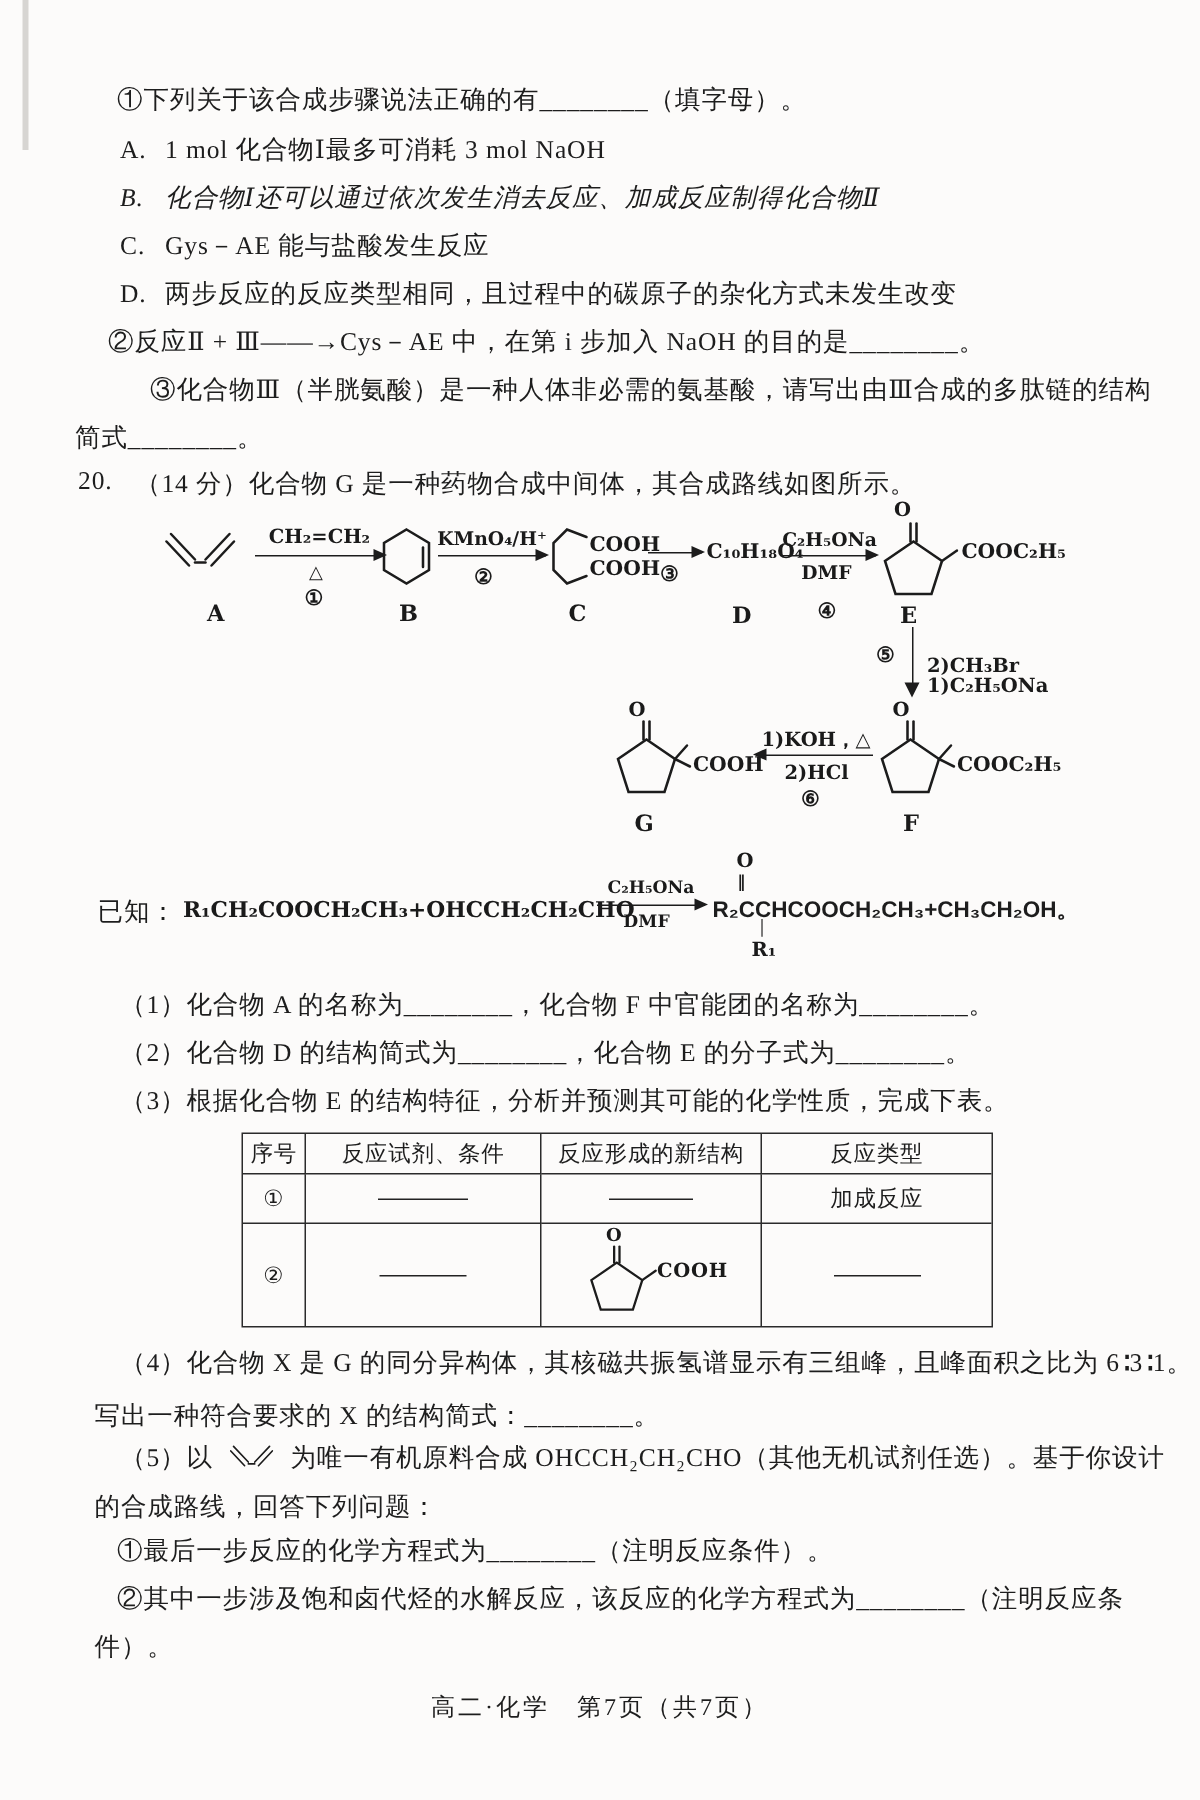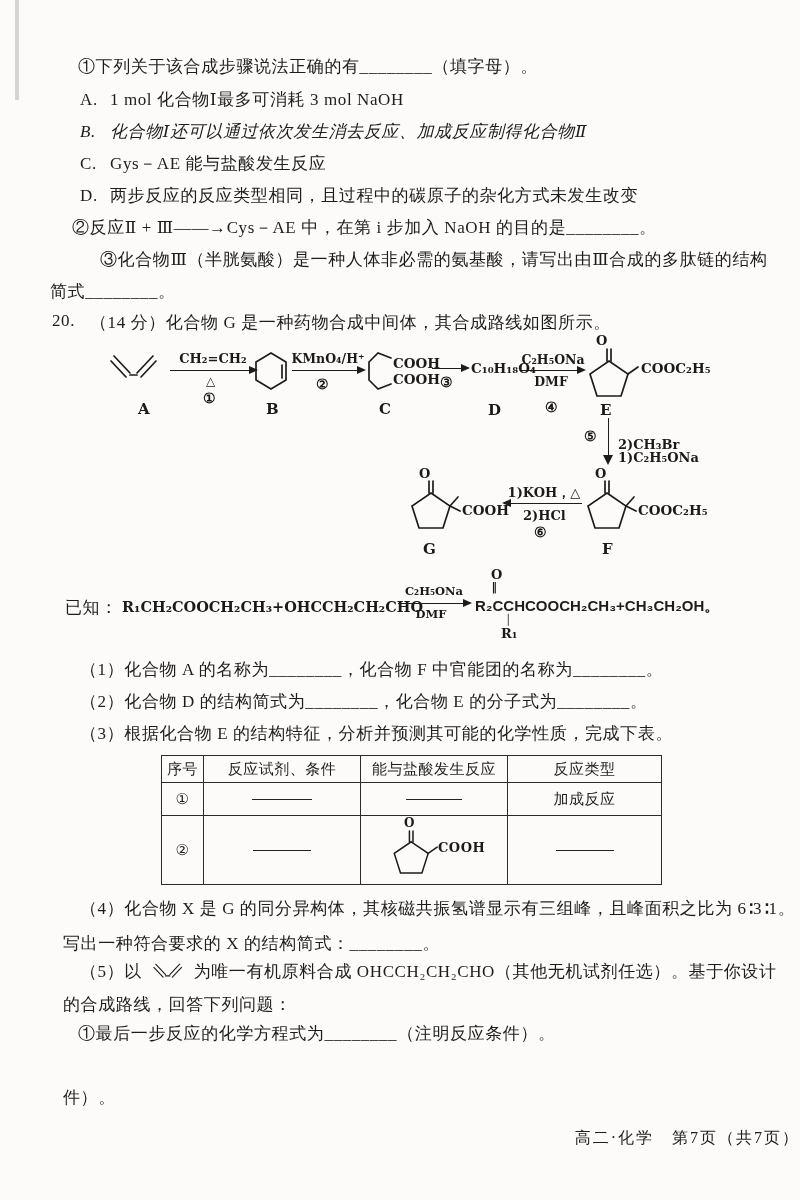--- a/index.html
+++ b/index.html
@@ -16,21 +16,21 @@
   .harr.r::after{content:"";position:absolute;right:-2px;top:-5px;border-left:9px solid #1c1c1c;border-top:4px solid transparent;border-bottom:4px solid transparent;}
   .harr.l::before{content:"";position:absolute;left:-2px;top:-5px;border-right:9px solid #1c1c1c;border-top:4px solid transparent;border-bottom:4px solid transparent;}
   .varr{position:absolute;width:0;border-left:1.8px solid #1c1c1c;}
   .varr::after{content:"";position:absolute;bottom:-3px;left:-5.9px;border-top:10px solid #1c1c1c;border-left:5px solid transparent;border-right:5px solid transparent;}
   .ctr{text-align:center;}
   .tbl{position:absolute;left:161px;top:755px;display:grid;grid-template-columns:42px 157px 147px 153px;grid-template-rows:27px 33px 68px;border:1.7px solid #2b2b2b;background:#fcfbfa;}
   .td{border-right:1.4px solid #2b2b2b;border-bottom:1.4px solid #2b2b2b;display:flex;align-items:center;justify-content:center;font-size:15px;letter-spacing:0.5px;}
   .td.noR{border-right:none;}
   .td.noB{border-bottom:none;}
   .blank{display:inline-block;border-bottom:1.7px solid #222;height:1px;}
-  .footer{position:absolute;left:0;right:0;text-align:right;font-size:16px;letter-spacing:2px;}
+  .footer{position:absolute;left:0;right:0;text-align:center;font-size:16px;letter-spacing:2px;}
   .artifact{position:absolute;background:#d7d5d2;}
 </style>
 </head>
 <body>
 
 <div id="page">
 
   <div class="artifact" style="left:15px;top:0;width:4px;height:100px;"></div>
 
   <div class="line" style="left:78px;top:55px;">①下列关于该合成步骤说法正确的有________（填字母）。</div>
@@ -147,21 +147,21 @@
     </div>
   </div>
 
   <div class="line" style="left:80px;top:658px;">（1）化合物 A 的名称为________，化合物 F 中官能团的名称为________。</div>
   <div class="line" style="left:80px;top:690px;">（2）化合物 D 的结构简式为________，化合物 E 的分子式为________。</div>
   <div class="line" style="left:80px;top:722px;">（3）根据化合物 E 的结构特征，分析并预测其可能的化学性质，完成下表。</div>
 
   <div class="tbl">
     <div class="td">序号</div>
     <div class="td">反应试剂、条件</div>
-    <div class="td">能与盐酸发生反应</div>
+    <div class="td">反应形成的新结构</div>
     <div class="td noR">反应类型</div>
 
     <div class="td">①</div>
     <div class="td">
         <span class="blank" style="width:60px;"></span>
       </div>
     <div class="td">
         <span class="blank" style="width:56px;"></span>
       </div>
     <div class="td noR">加成反应</div>
@@ -196,16 +196,17 @@
       <line x1="4" y1="2" x2="20" y2="19"></line>
         <line x1="1" y1="7" x2="16" y2="23"></line>
       <line x1="20" y1="21" x2="27" y2="21"></line>
       <line x1="27" y1="19" x2="43" y2="2"></line>
         <line x1="31" y1="23" x2="46" y2="7"></line>
     </svg>
     <span>为唯一有机原料合成 OHCCH₂CH₂CHO（其他无机试剂任选）。基于你设计</span>
   </div>
   <div class="line" style="left:63px;top:993px;text-align:right;">的合成路线，回答下列问题：</div>
   <div class="line" style="left:78px;top:1022px;">①最后一步反应的化学方程式为________（注明反应条件）。</div>
+  <div class="line" style="left:78px;top:1054px;">②其中一步涉及饱和卤代烃的水解反应，该反应的化学方程式为________（注明反应条</div>
   <div class="line" style="left:63px;top:1086px;">件）。</div>
 
   <div class="footer" style="top:1128px;">高二·化学　第7页（共7页）</div>
 </div>
 
 </body></html>

